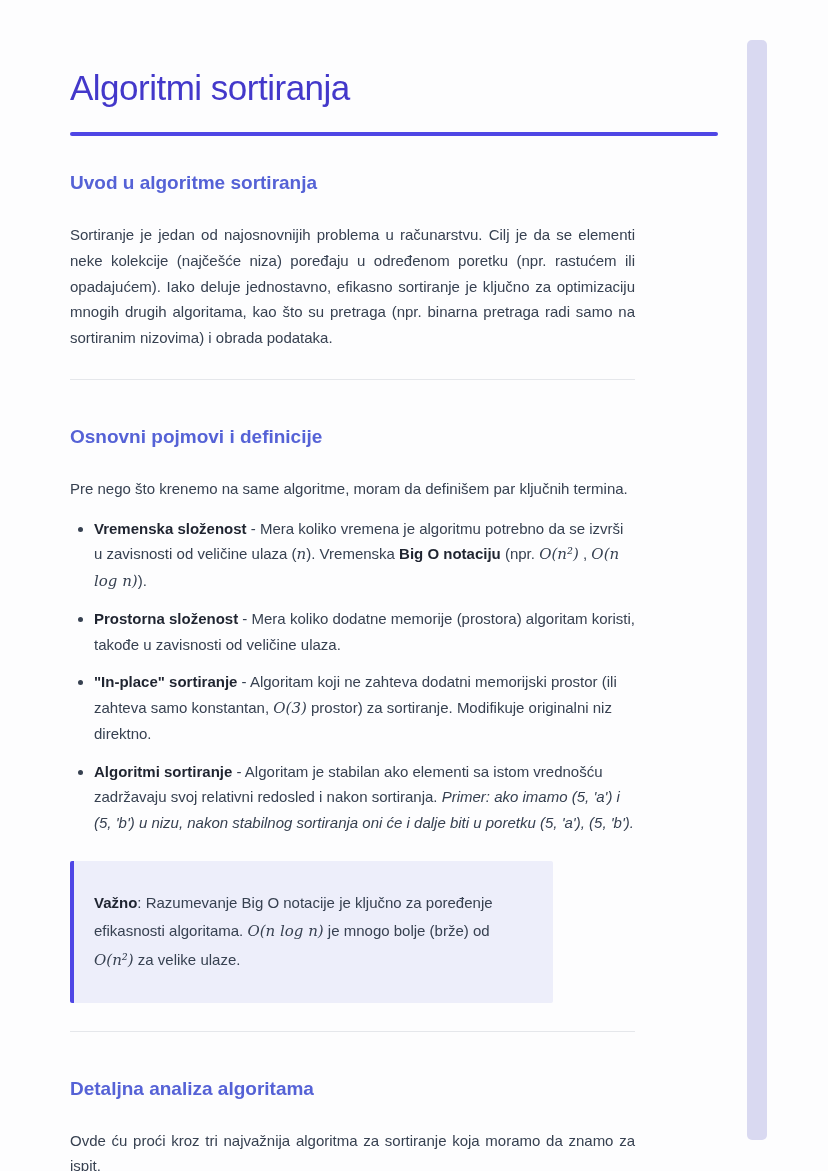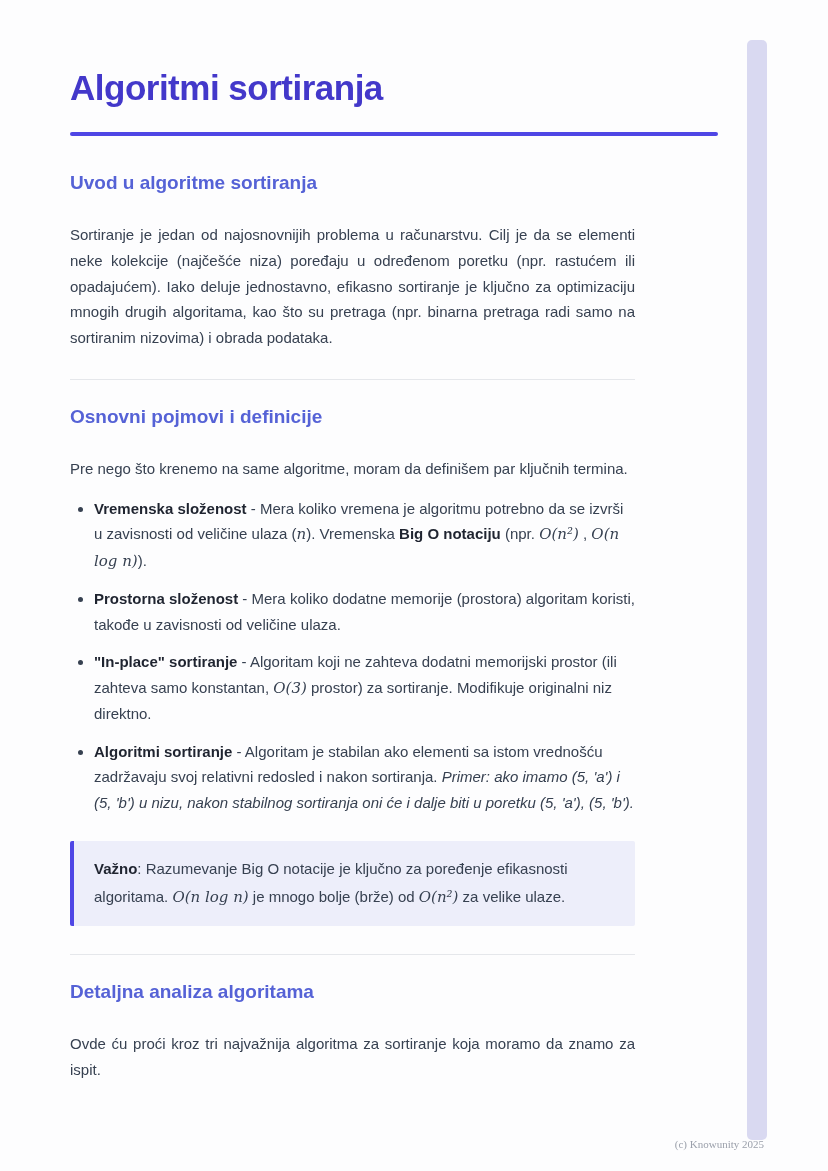--- a/index.html
+++ b/index.html
@@ -11,39 +11,39 @@
     width: 828px;
     min-height: 1171px;
     margin: 0 auto;
     background: #fdfdfe;
   }
 
   .content { padding: 68px 0 120px 70px; width: 758px; }
 
   h1.doc-title {
     font-size: 35px;
-    font-weight: 700;
+    font-weight: 400;
     letter-spacing: -0.5px;
     color: #4338ca;
   }
 
   .title-rule {
     border: none;
     width: 648px;
     height: 4px;
     background: #4f46e5;
     border-radius: 2px;
     margin-top: 24px;
   }
 
   h2.section-heading {
     font-size: 19px;
     font-weight: 700;
     color: #5562d6;
-    margin-top: 26px;
+    margin-top: 46px;
   }
   h2.first-heading { margin-top: 36px; }
 
   p.body-par {
     width: 565px;
     margin-top: 28px;
     font-size: 15px;
     line-height: 1.72;
     color: #374151;
     text-align: justify;
@@ -67,26 +67,26 @@
     color: #374151;
     margin-bottom: 12px;
   }
   ul.def-list li:last-child { margin-bottom: 0; }
 
   .b { font-weight: 700; color: #1f2430; }
   .math { font-family: "DejaVu Serif", serif; font-style: italic; }
   .it { font-style: italic; text-align: right; }
 
   .callout {
-    width: 565px;
+    width: 483px;
     margin-top: 26px;
     background: #edeefa;
     border-left: 4px solid #4f46e5;
     border-radius: 2px;
-    padding: 14px 20px;
+    padding: 28px 20px;
   }
   .callout p {
     font-size: 15px;
     line-height: 1.85;
     color: #374151;
   }
 
   .scroll-strip {
     position: absolute;
     top: 40px;

